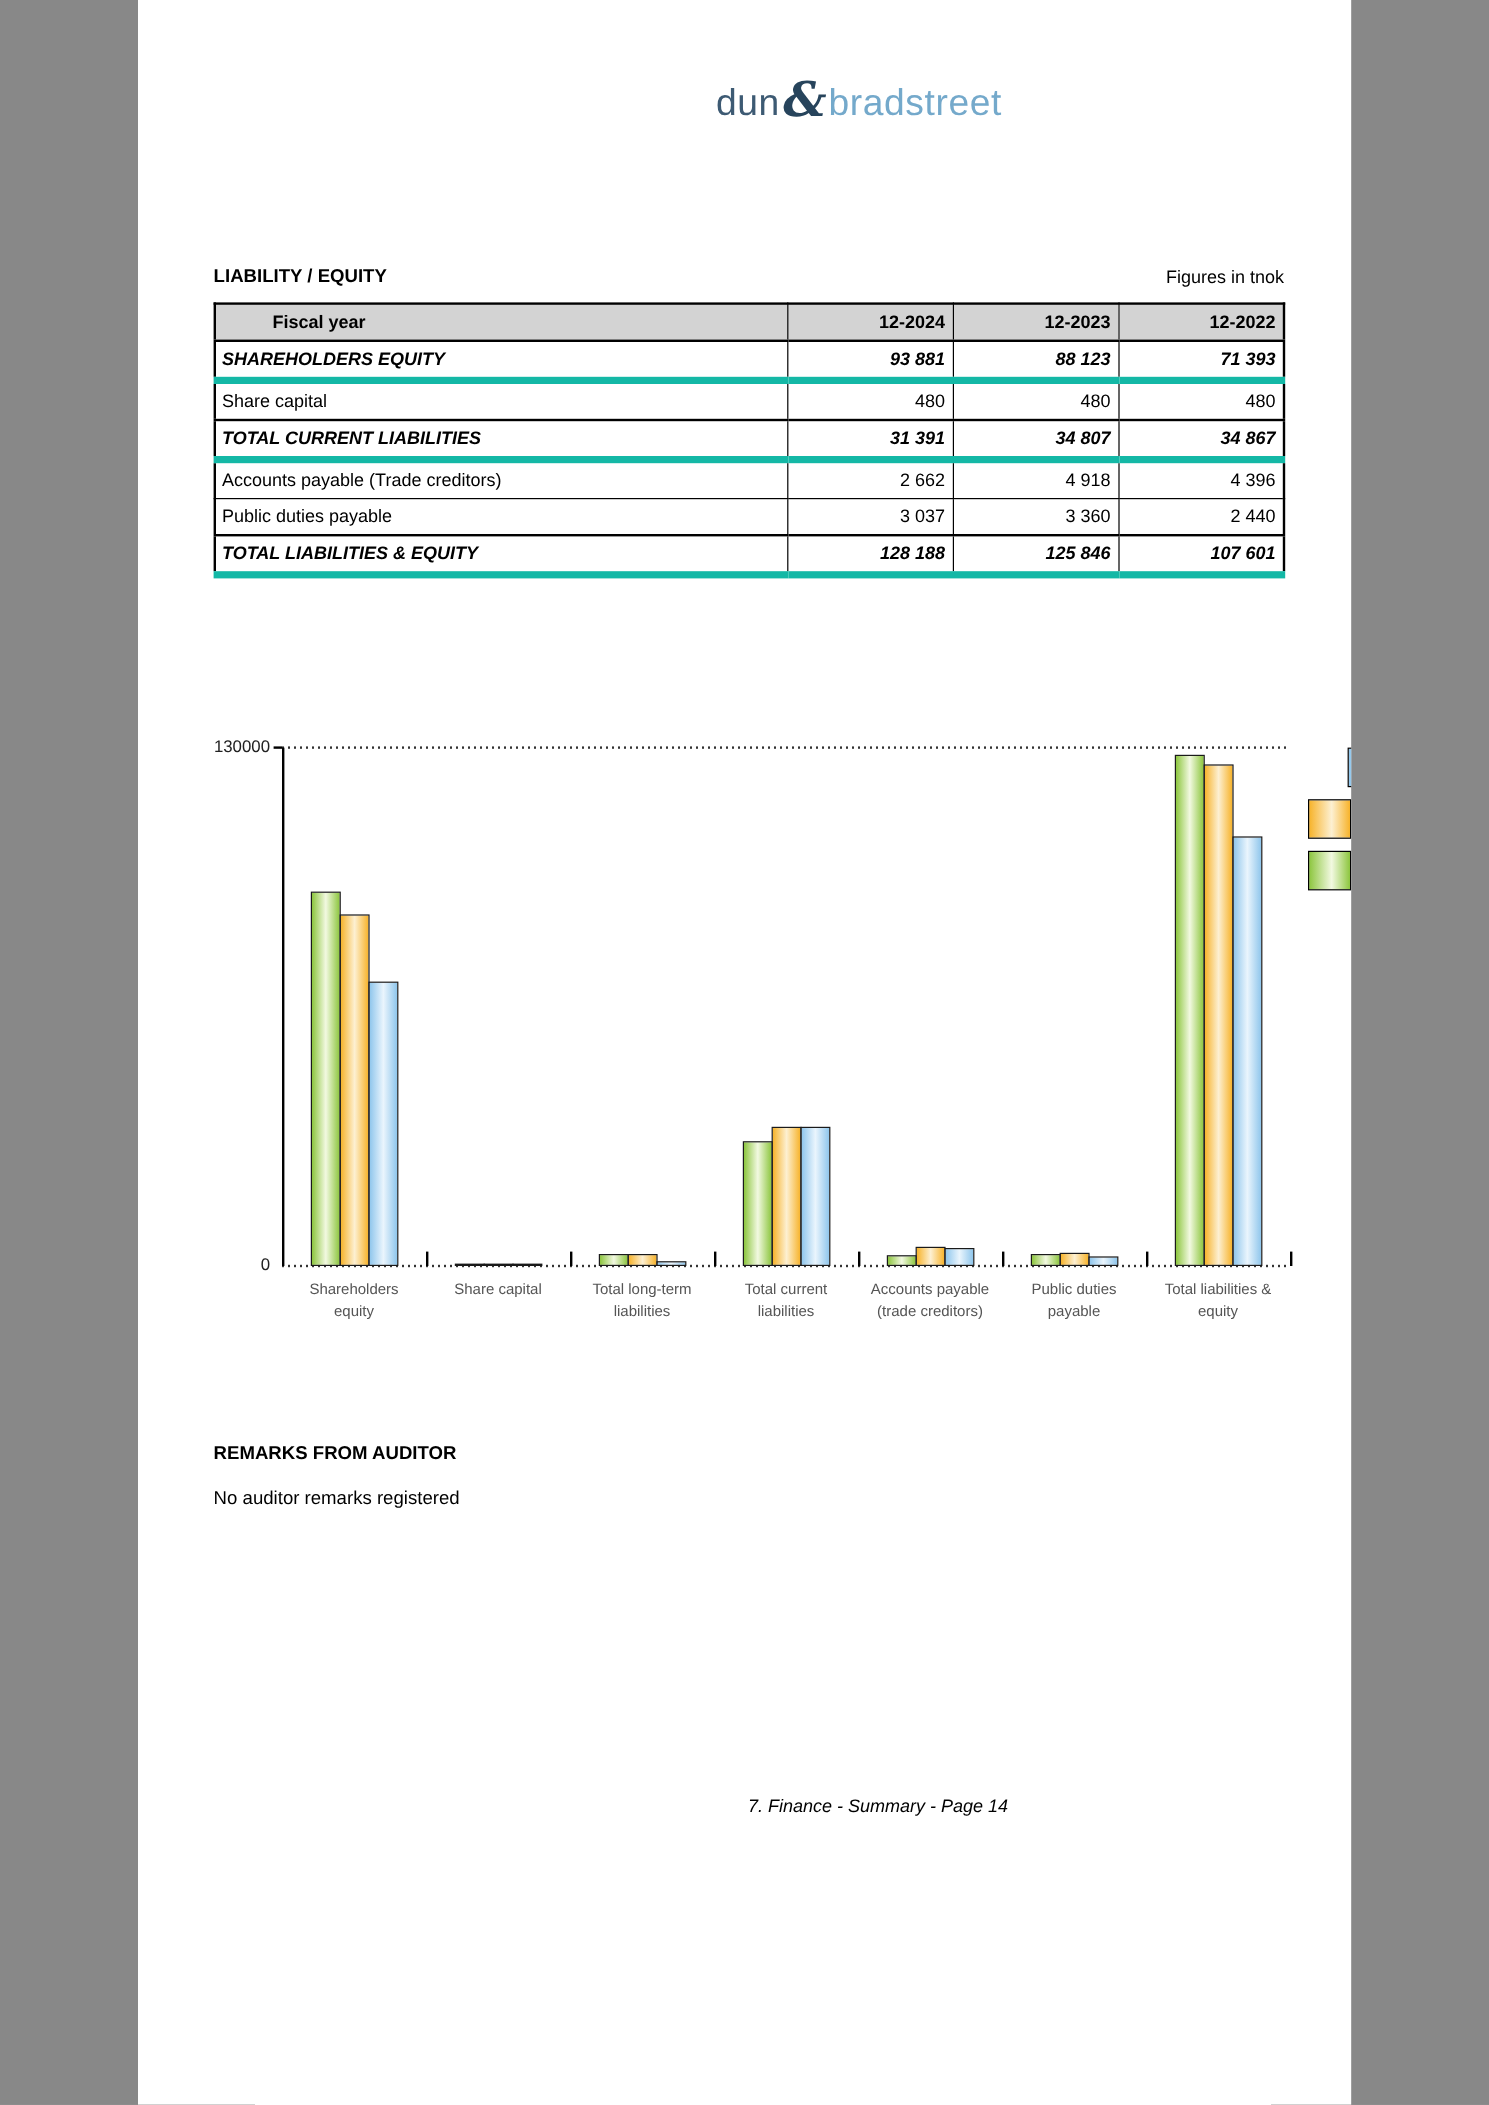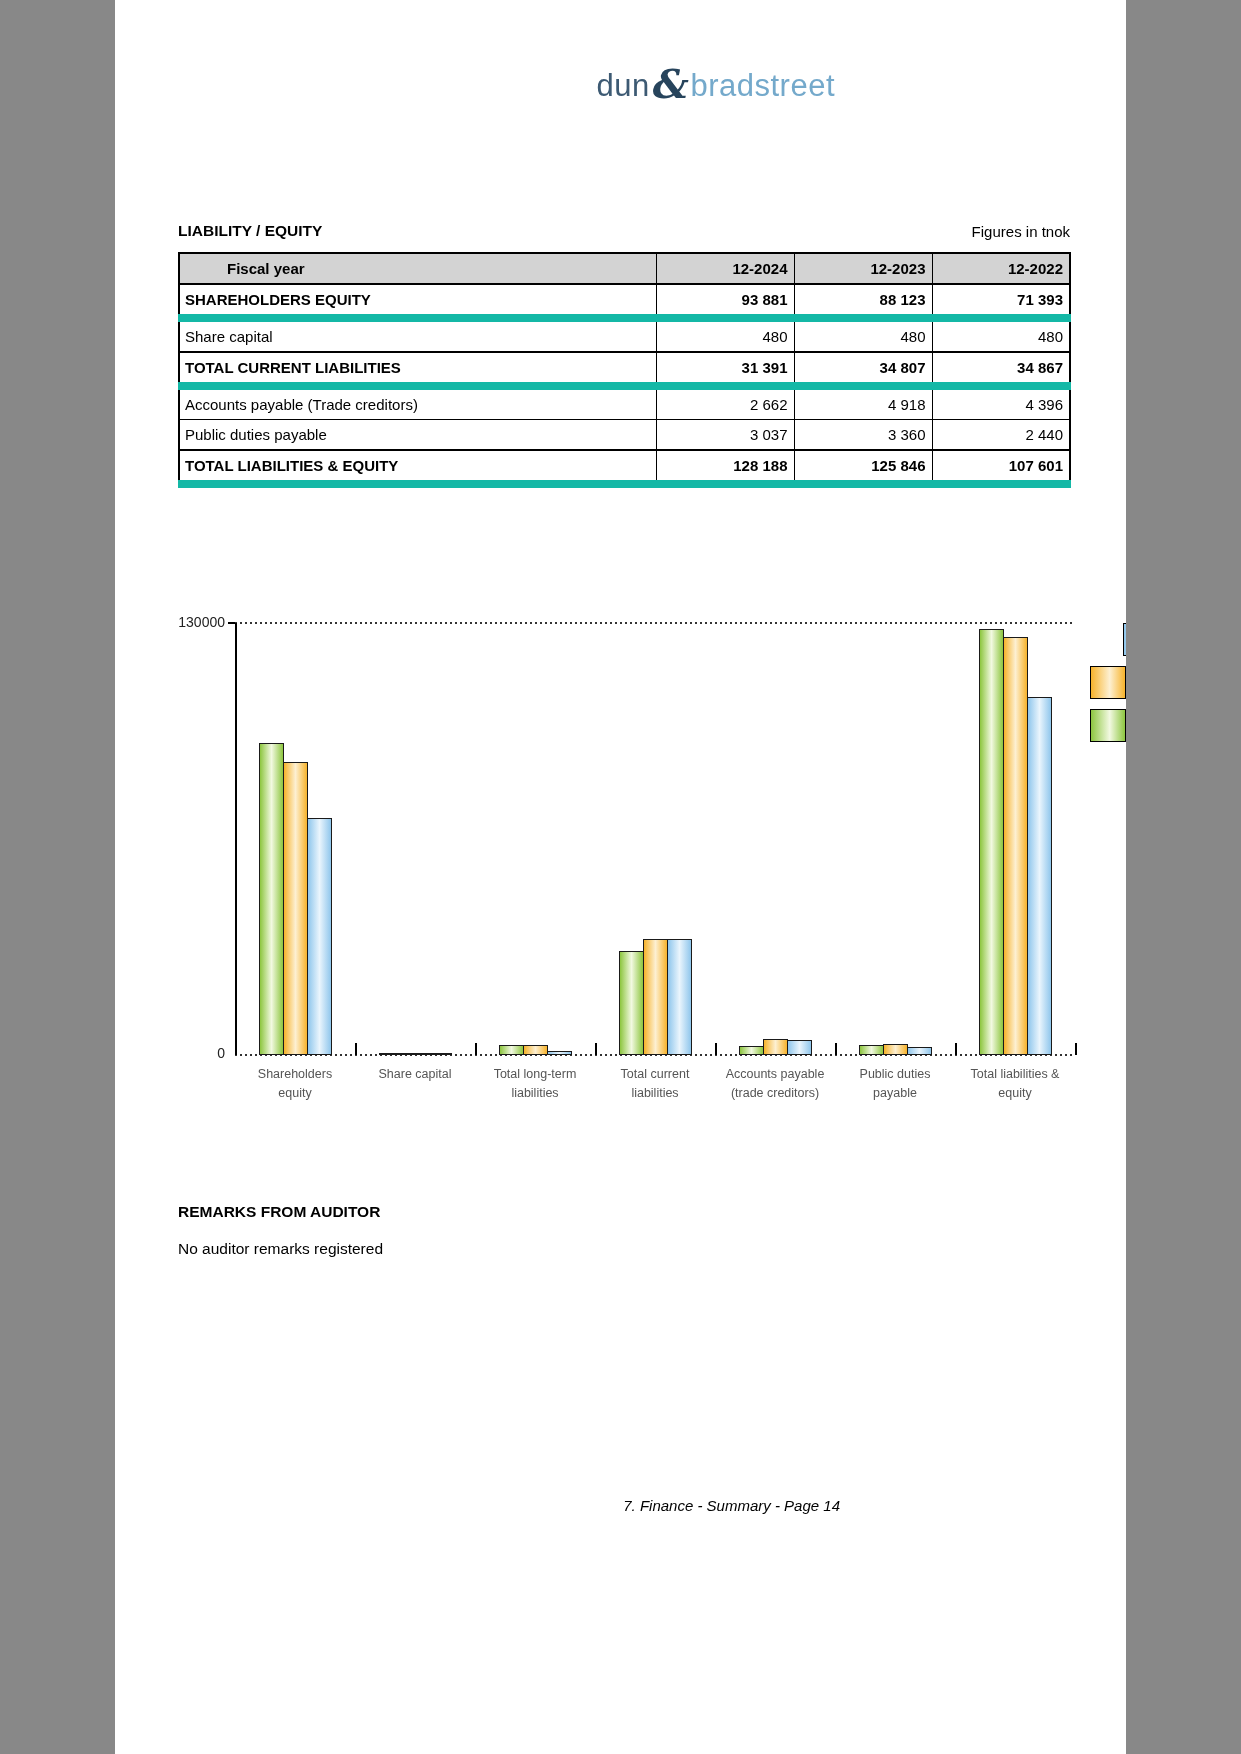--- a/index.html
+++ b/index.html
@@ -19,21 +19,21 @@
   .section-head { position:absolute; left:63px; top:222px; width:892px; display:flex; justify-content:space-between; align-items:flex-end; }
   .section-title { font-size:15.5px; font-weight:bold; }
   .units-note { font-size:15px; }
 
   
   table.fin { position:absolute; left:63px; top:252px; width:893px; border-collapse:collapse; border:2px solid #000; table-layout:fixed; }
   table.fin th, table.fin td { border:1px solid #000; font-size:15px; padding:4px 6px 4px 5px; height:21px; overflow:hidden; white-space:nowrap; }
   table.fin thead th { background:#d3d3d3; font-weight:bold; border-bottom:2px solid #000;padding-left:47px; }
   table.fin .lbl { text-align:left; }
   table.fin .num { text-align:right; }
-  table.fin tr.bold td { font-weight:bold; border-top:2px solid #000; border-bottom:8px solid #14b8a6; }
+  table.fin tr.bold td { font-weight:bold; border-top:2px solid #000; border-bottom:6px solid #14b8a6;font-style:italic; }
   col.c-label { width:477px; } col.c-num { width:138px; }
 
   
   .chart { position:absolute; left:63px; top:600px; width:1120px; height:525px; }
   .chart .abs { position:absolute; }
   .dotline { height:2px; background-image:repeating-linear-gradient(90deg,#333 0 2px,transparent 2px 5px); }
   .solidline { background:#000; }
   .ytick-label { font-size:14px; color:#222; text-align:right; width:52px; }
   .bar { box-sizing:border-box; border:1px solid #1a1a1a; }
   .xlabel { font-size:12.5px; color:#555; text-align:center; line-height:19px; }

